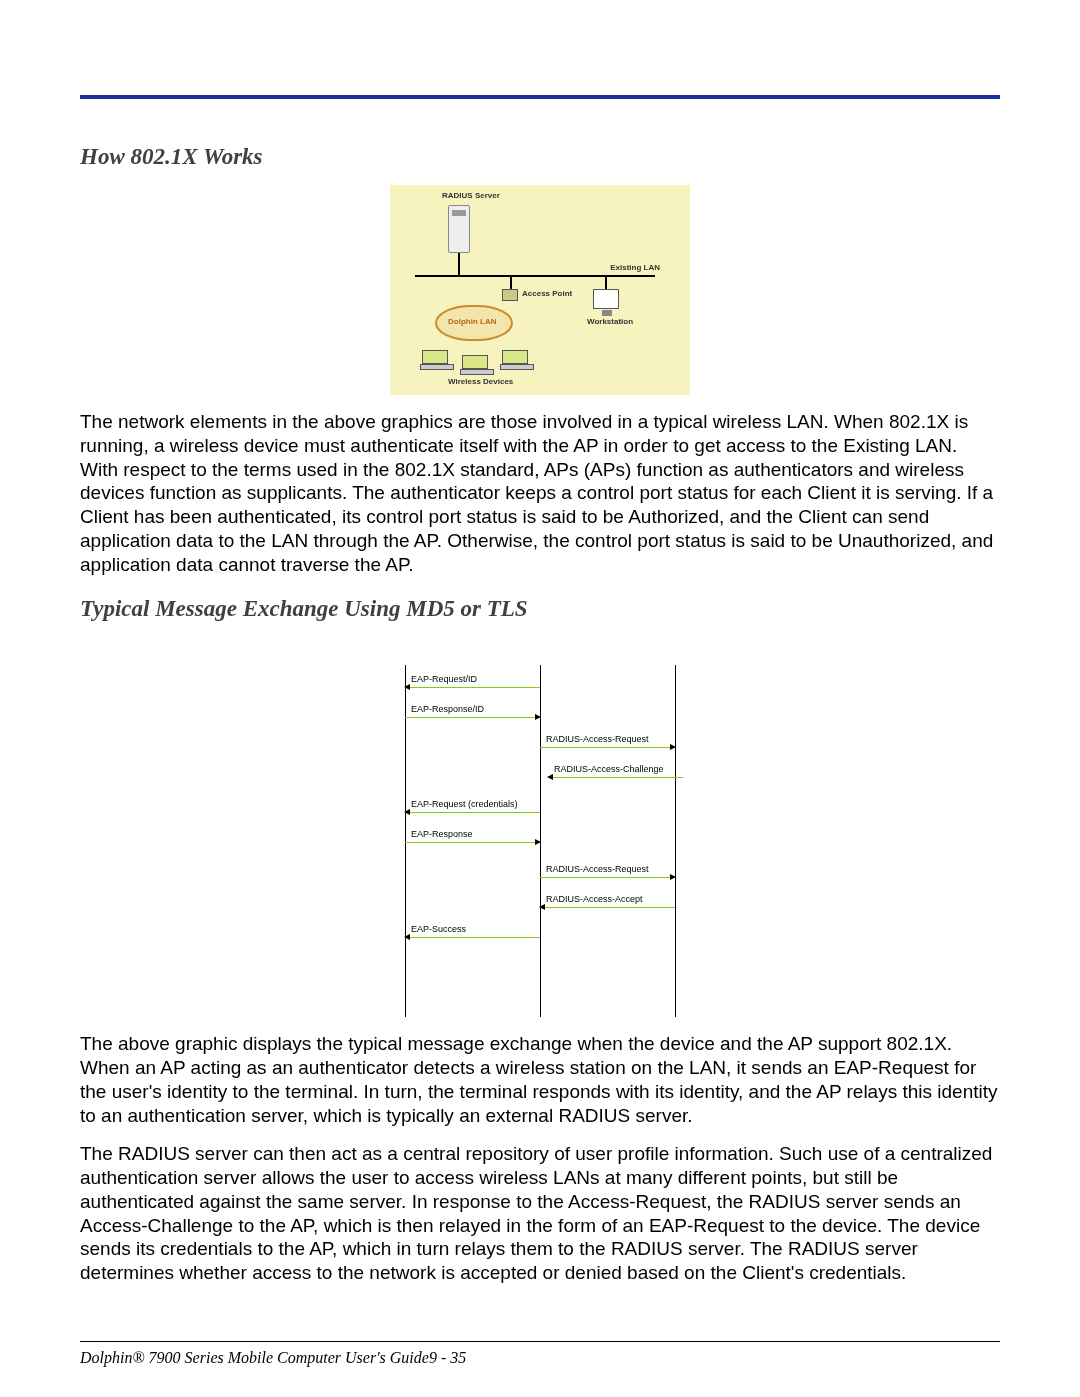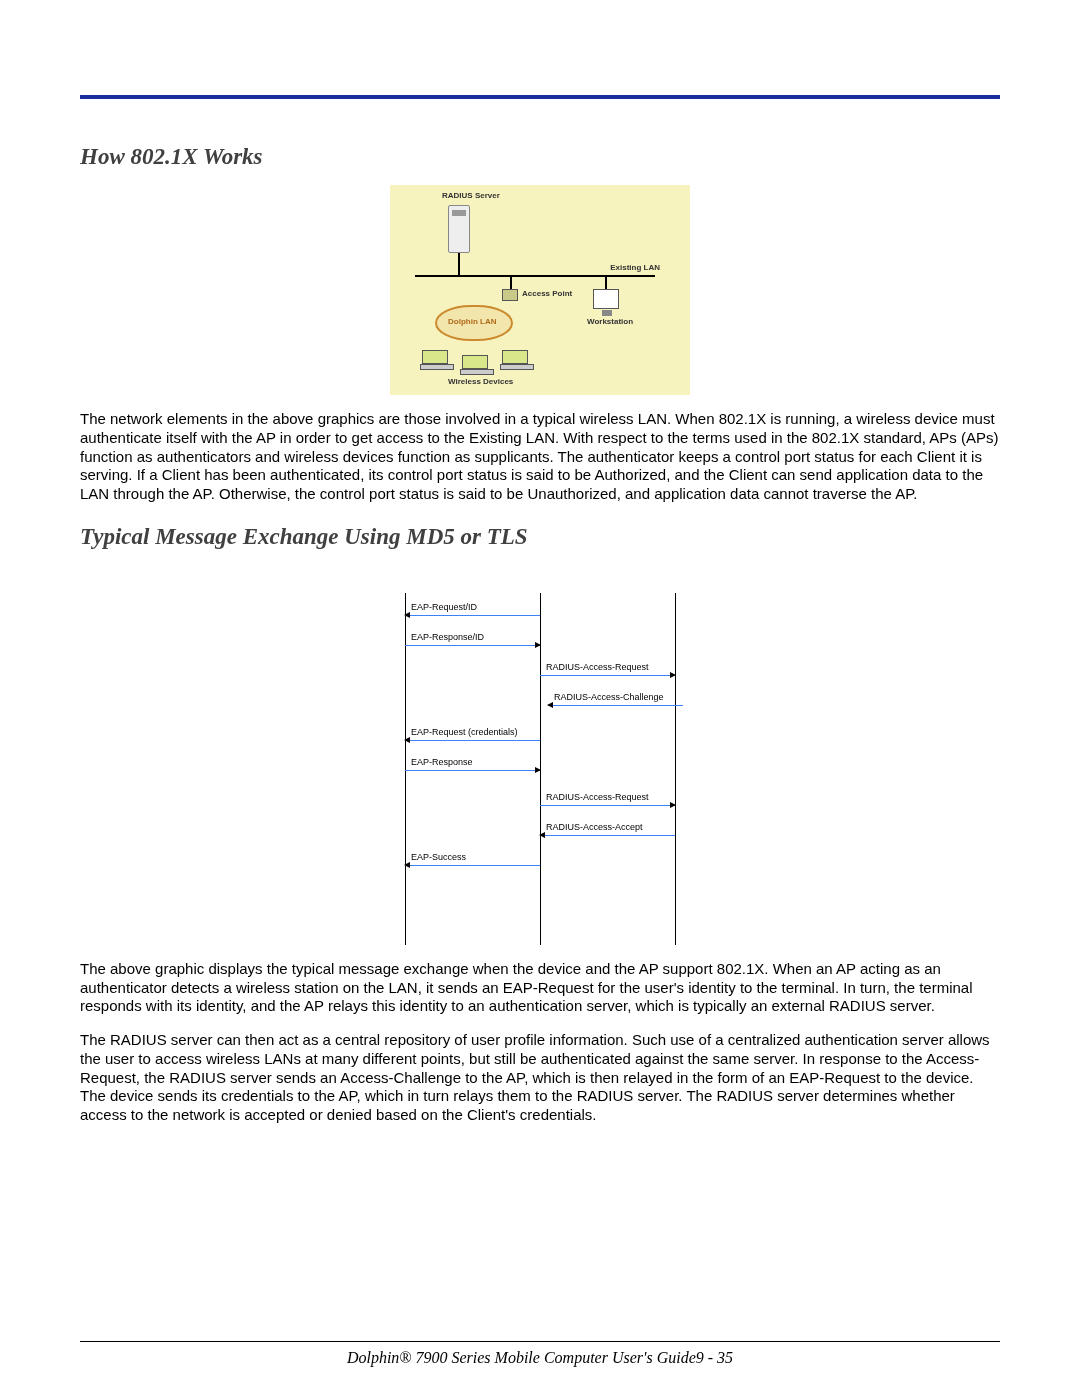--- a/index.html
+++ b/index.html
@@ -24,21 +24,21 @@
     font-weight: bold;
     font-size: 23px;
     color: #404040;
     margin-bottom: 15px;
   }
   .heading.sub {
     margin-top: 20px;
     margin-bottom: 15px;
   }
   .body-text {
-    font-size: 15px;
+    font-size: 19px;
     line-height: 1.25;
     margin-top: 15px;
     text-align: left;
   }
   
   .net-diagram {
     width: 300px;
     height: 210px;
     background: #f7f3bf;
     margin: 0 auto;
@@ -80,33 +80,33 @@
     position: relative;
     height: 380px;
     font-size: 9px;
   }
   .seq-head {
     display:flex; justify-content:space-between; font-weight:bold; text-align:center;
   }
   .seq-head div { width: 70px; line-height:1.1; }
   .lifeline { position:absolute; top:28px; bottom:0; width:1px; background:#000; }
   .msg {
-    position:absolute; height:1px; background:#3b82f6;
+    position:absolute; height:1px; background:#84cc16;
   }
   .msg .arrow-r { position:absolute; right:-1px; top:-3px; border-left:6px solid #000; border-top:3.5px solid transparent; border-bottom:3.5px solid transparent; }
   .msg .arrow-l { position:absolute; left:-1px; top:-3px; border-right:6px solid #000; border-top:3.5px solid transparent; border-bottom:3.5px solid transparent; }
   .msg-label { position:absolute; top:-13px; left:6px; white-space:nowrap; font-size:9px; }
   
   .footer-rule {
     position:absolute; left:80px; right:80px; bottom:55px;
     border-top:1px solid #000;
   }
   .footer {
     position:absolute; left:80px; right:80px; bottom:30px;
-    display:flex; justify-content:center;
+    display:flex; justify-content:flex-start;
     font-family:'Times New Roman', Times, serif;
     font-style:italic;
     font-size:16px;
   }
 </style>
 </head>
 <body>
 
 <div class="page">
   <div class="top-rule"></div>

